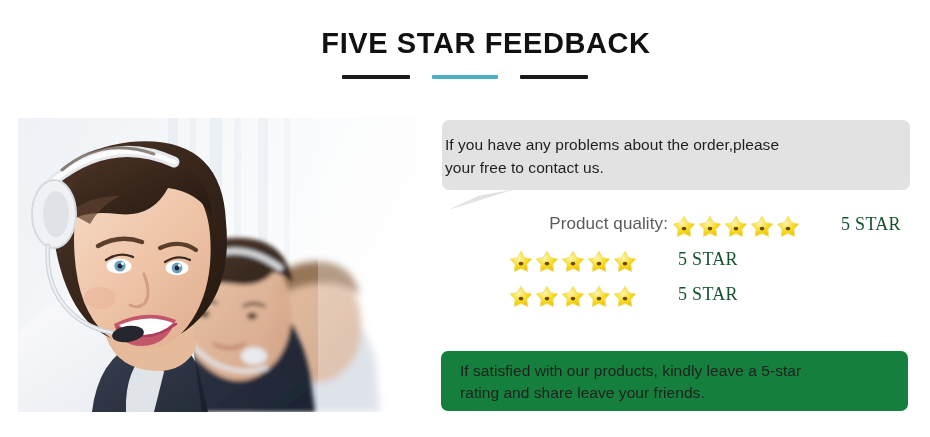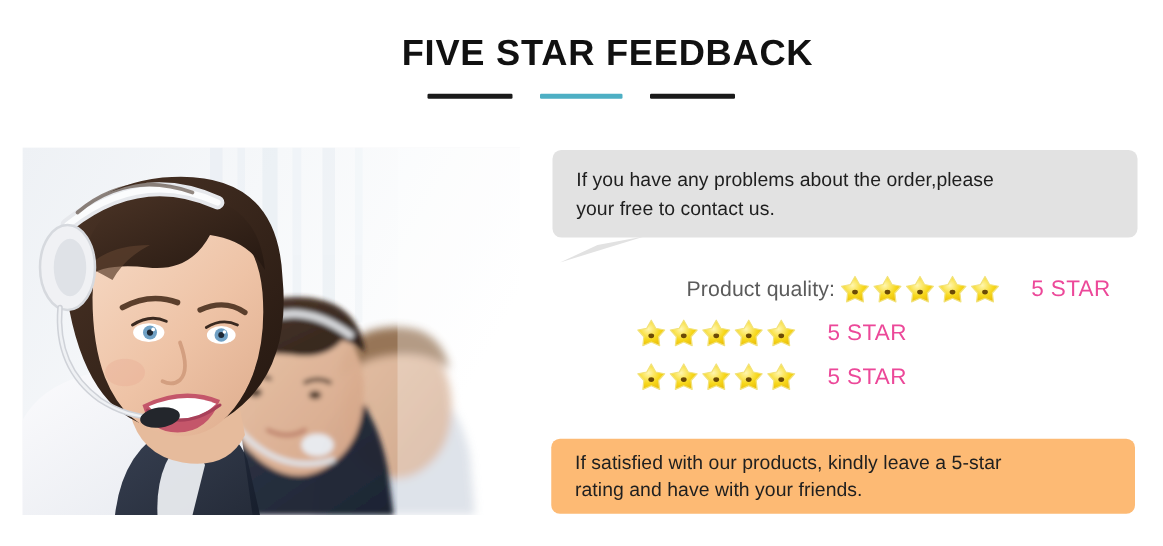--- a/index.html
+++ b/index.html
@@ -69,21 +69,21 @@
   
   .bubble {
     position: absolute;
     left: 442px;
     top: 120px;
     width: 468px;
     height: 70px;
     background: #e2e2e2;
     border-radius: 7px;
     box-sizing: border-box;
-    padding: 13px 18px 0 19px;
+    padding: 13px 18px 0 3px;
   }
   .bubble-text {
     font-size: 15.5px;
     line-height: 23px;
     color: #1f1f1f;
     letter-spacing: 0.05px;
   }
   .bubble-tail {
     position: absolute;
     left: 448px;
@@ -100,21 +100,21 @@
     top: 214px;
     width: 420px;
     height: 105px;
   }
   .rating-row {
     position: absolute;
     left: 0;
     width: 420px;
     height: 35px;
     display: flex;
-    align-items: center;
+    align-items: flex-start;
   }
   .rating-row.row0 { top: 0px; }
   .rating-row.row1 { top: 35px; }
   .rating-row.row2 { top: 70px; }
 
   .rating-label {
     width: 163px;
     text-align: right;
     font-size: 17px;
     color: #5b5b5b;
@@ -129,35 +129,36 @@
     justify-content: flex-start;
   }
   .star {
     width: 26px;
     height: 26px;
     display: block;
     flex: 0 0 auto;
   }
   .star svg { display: block; width: 26px; height: 26px; }
   .rating-value {
-    margin-left: 6px;
+    margin-left: 22px;
     font-size: 18px;
-    color: #ec4899;
+    color: #14532d;
     letter-spacing: 0.3px;
     white-space: nowrap;
+    font-family: Liberation Serif, serif;
   }
 
   
   .note {
     position: absolute;
     left: 441px;
     top: 351px;
     width: 467px;
     height: 60px;
-    background: #fdba74;
+    background: #15803d;
     border-radius: 7px;
     box-sizing: border-box;
     padding: 9px 18px 0 19px;
   }
   .note-text {
     font-size: 15.5px;
     line-height: 22px;
     color: #1f1f1f;
     letter-spacing: 0.05px;
   }
@@ -427,16 +428,16 @@
             </svg>
           </span>
       </span>
       <span class="rating-value">5 STAR</span>
     </div>
 
   </div>
 
   <div class="note">
     <div class="note-text">If satisfied with our products, kindly leave a 5-star</div>
-    <div class="note-text">rating and have with your friends.</div>
+    <div class="note-text">rating and share leave your friends.</div>
   </div>
 
 </div>
 
 </body></html>

